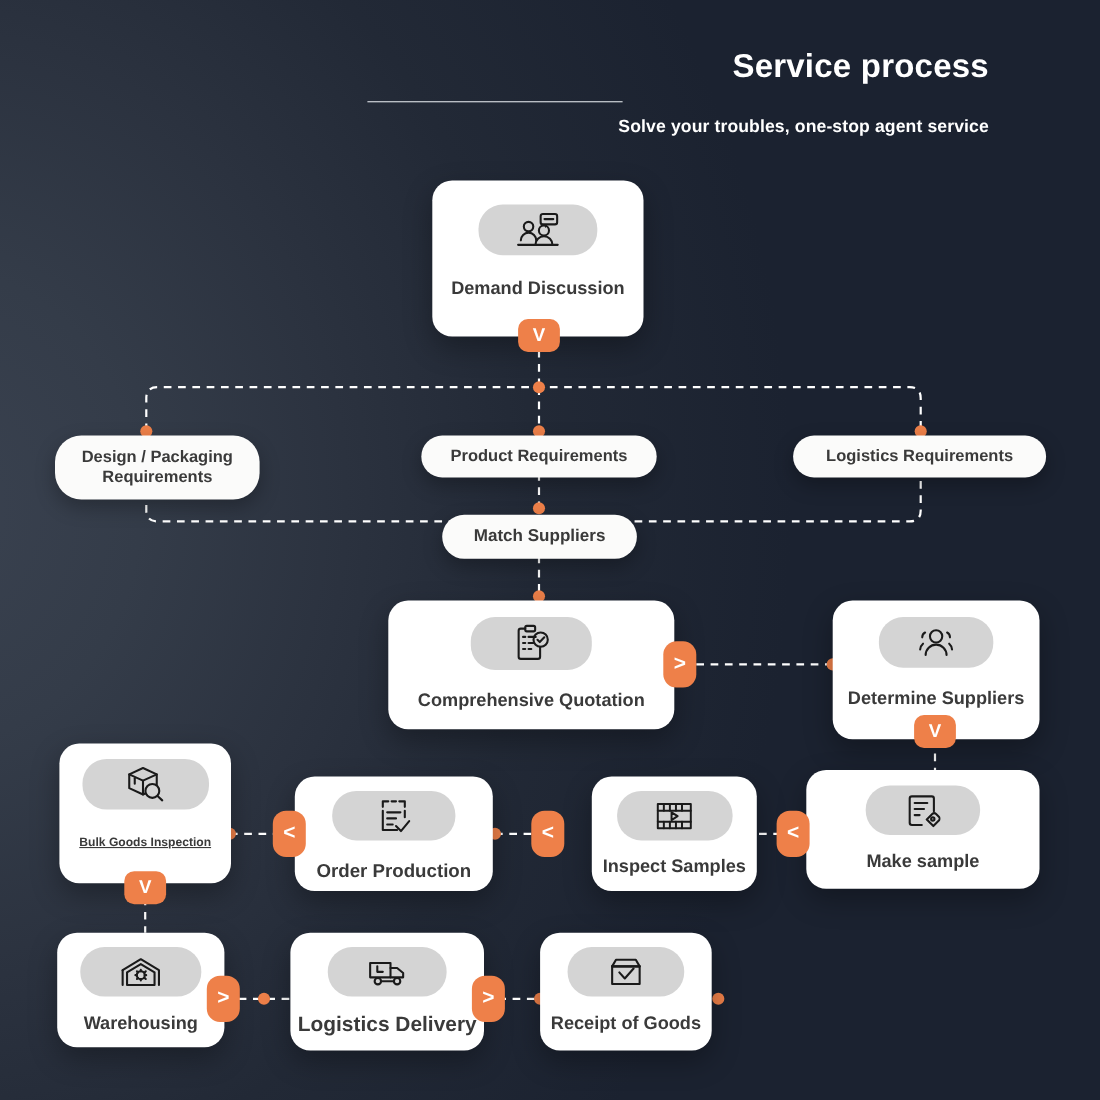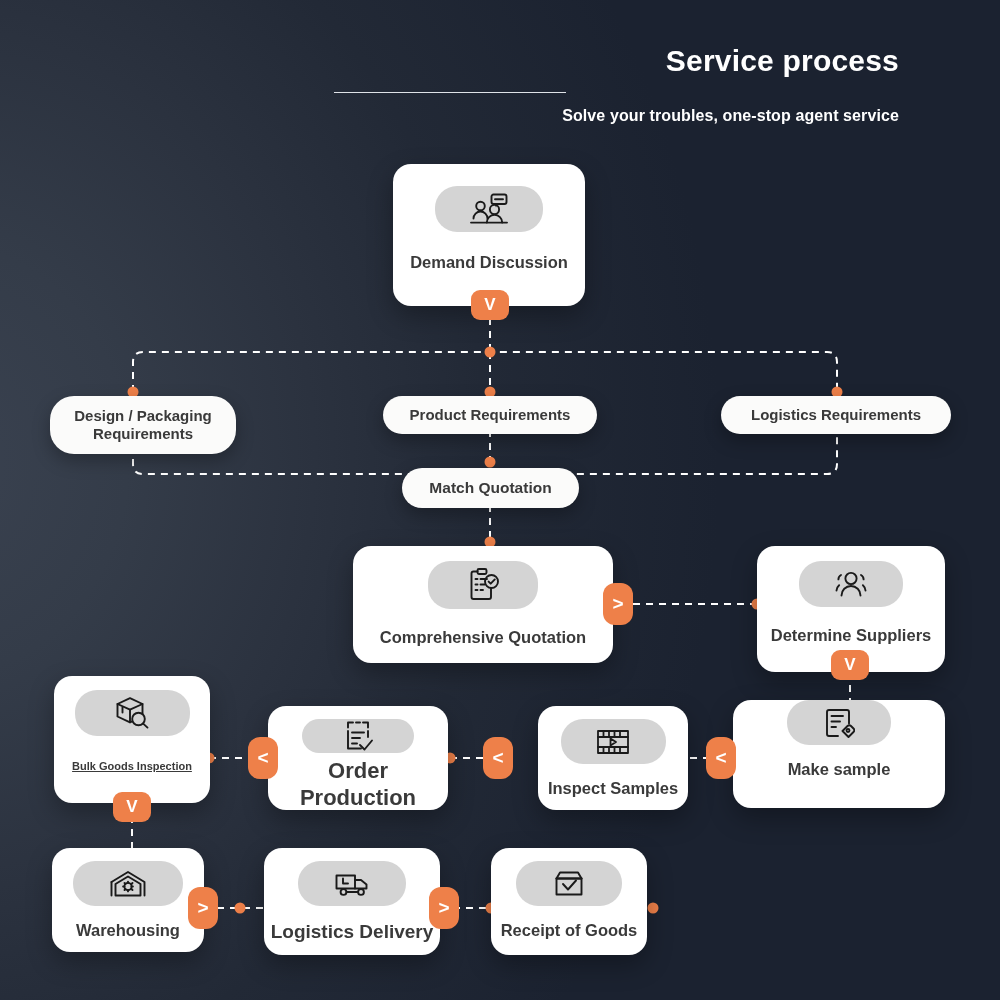--- a/index.html
+++ b/index.html
@@ -162,21 +162,21 @@
 
   <div class="pill" style="left:721px; top:396px; width:230px; height:38px; font-size:15px;">
     <span>Logistics Requirements</span>
   </div>
 
   <div class="pill" style="left:383px; top:396px; width:214px; height:38px; font-size:15px;">
     <span>Product Requirements</span>
   </div>
 
   <div class="pill" style="left:402px; top:468px; width:177px; height:40px; font-size:15.5px;">
-    <span>Match Quotation</span>
+    <span>Match Suppliers</span>
   </div>
 
   <div class="card" style="left:353px; top:546px; width:260px; height:117px; padding-top:15px;">
     <div class="icon-box" style="width:110px; height:48px;">
       <svg width="36" height="36" viewBox="0 0 36 36" fill="none" stroke="#1a1a1a" stroke-width="1.9" stroke-linecap="round" stroke-linejoin="round">
         <path d="M12.5 4.5 H8.5 a2 2 0 0 0 -2 2 V30 a2 2 0 0 0 2 2 H24 a2 2 0 0 0 2-2 V21"></path>
         <rect x="12.5" y="2" width="9" height="5" rx="1.4"></rect>
         <line x1="10.5" y1="12" x2="12.5" y2="12"></line>
         <line x1="15.5" y1="12" x2="22" y2="12"></line>
         <line x1="10.5" y1="17.5" x2="12.5" y2="17.5"></line>
@@ -237,21 +237,21 @@
         <path d="M27 8.5 V3.5 H22"></path>
         <line x1="15" y1="3.5" x2="19" y2="3.5"></line>
         <path d="M7 12 V29.5 H20"></path>
         <path d="M27 12 V18"></path>
         <line x1="11" y1="13.5" x2="23" y2="13.5"></line>
         <line x1="11" y1="19" x2="19" y2="19"></line>
         <line x1="11" y1="24.5" x2="16" y2="24.5"></line>
         <path d="M19 26 l4.5 4.5 l7.5 -9"></path>
       </svg>
     </div>
-    <div class="card-label" style="font-size:22px; margin-top:5px;">Order Production</div>
+    <div class="card-label" style="font-size:17px; margin-top:18px;">Order Production</div>
   </div>
   <div class="badge badge-h" style="left:483px; top:737px;">
     <span>&lt;</span>
   </div>
 
   <div class="card" style="left:514px; top:706px; width:150px; height:104px; padding-top:13px;margin-left:24px;">
     <div class="icon-box" style="width:105px; height:45px;">
       <svg width="36" height="30" viewBox="0 0 36 30" fill="none" stroke="#1a1a1a" stroke-width="1.8" stroke-linecap="round" stroke-linejoin="round">
         <rect x="3" y="4" width="30" height="22"></rect>
         <line x1="3" y1="10" x2="33" y2="10"></line>
@@ -266,21 +266,21 @@
         <line x1="25" y1="20" x2="25" y2="26"></line>
         <path d="M15.5 11.5 L21 15 L15.5 18.5 Z"></path>
       </svg>
     </div>
     <div class="card-label" style="font-size:16.5px; margin-top:14px;">Inspect Samples</div>
   </div>
   <div class="badge badge-h" style="left:706px; top:737px;">
     <span>&lt;</span>
   </div>
 
-  <div class="card" style="left:733px; top:700px; width:212px; height:108px; ">
+  <div class="card" style="left:733px; top:700px; width:212px; height:108px; padding-top:14px;">
     <div class="icon-box" style="width:104px; height:45px;">
       <svg width="32" height="32" viewBox="0 0 32 32" fill="none" stroke="#1a1a1a" stroke-width="1.9" stroke-linecap="round" stroke-linejoin="round">
         <path d="M26 16.5 V5 a2 2 0 0 0 -2 -2 H6 a2 2 0 0 0 -2 2 V27 a2 2 0 0 0 2 2 H15"></path>
         <line x1="8.5" y1="9" x2="20" y2="9"></line>
         <line x1="8.5" y1="14.5" x2="17" y2="14.5"></line>
         <line x1="8.5" y1="20" x2="13" y2="20"></line>
         <path d="M19.5 24 L24.5 19 a2.5 2.5 0 0 1 3.5 0 l2.5 2.5 a2.5 2.5 0 0 1 0 3.5 L25.5 30 Z"></path>
         <circle cx="25" cy="23.5" r="1.5"></circle>
       </svg>
     </div>

